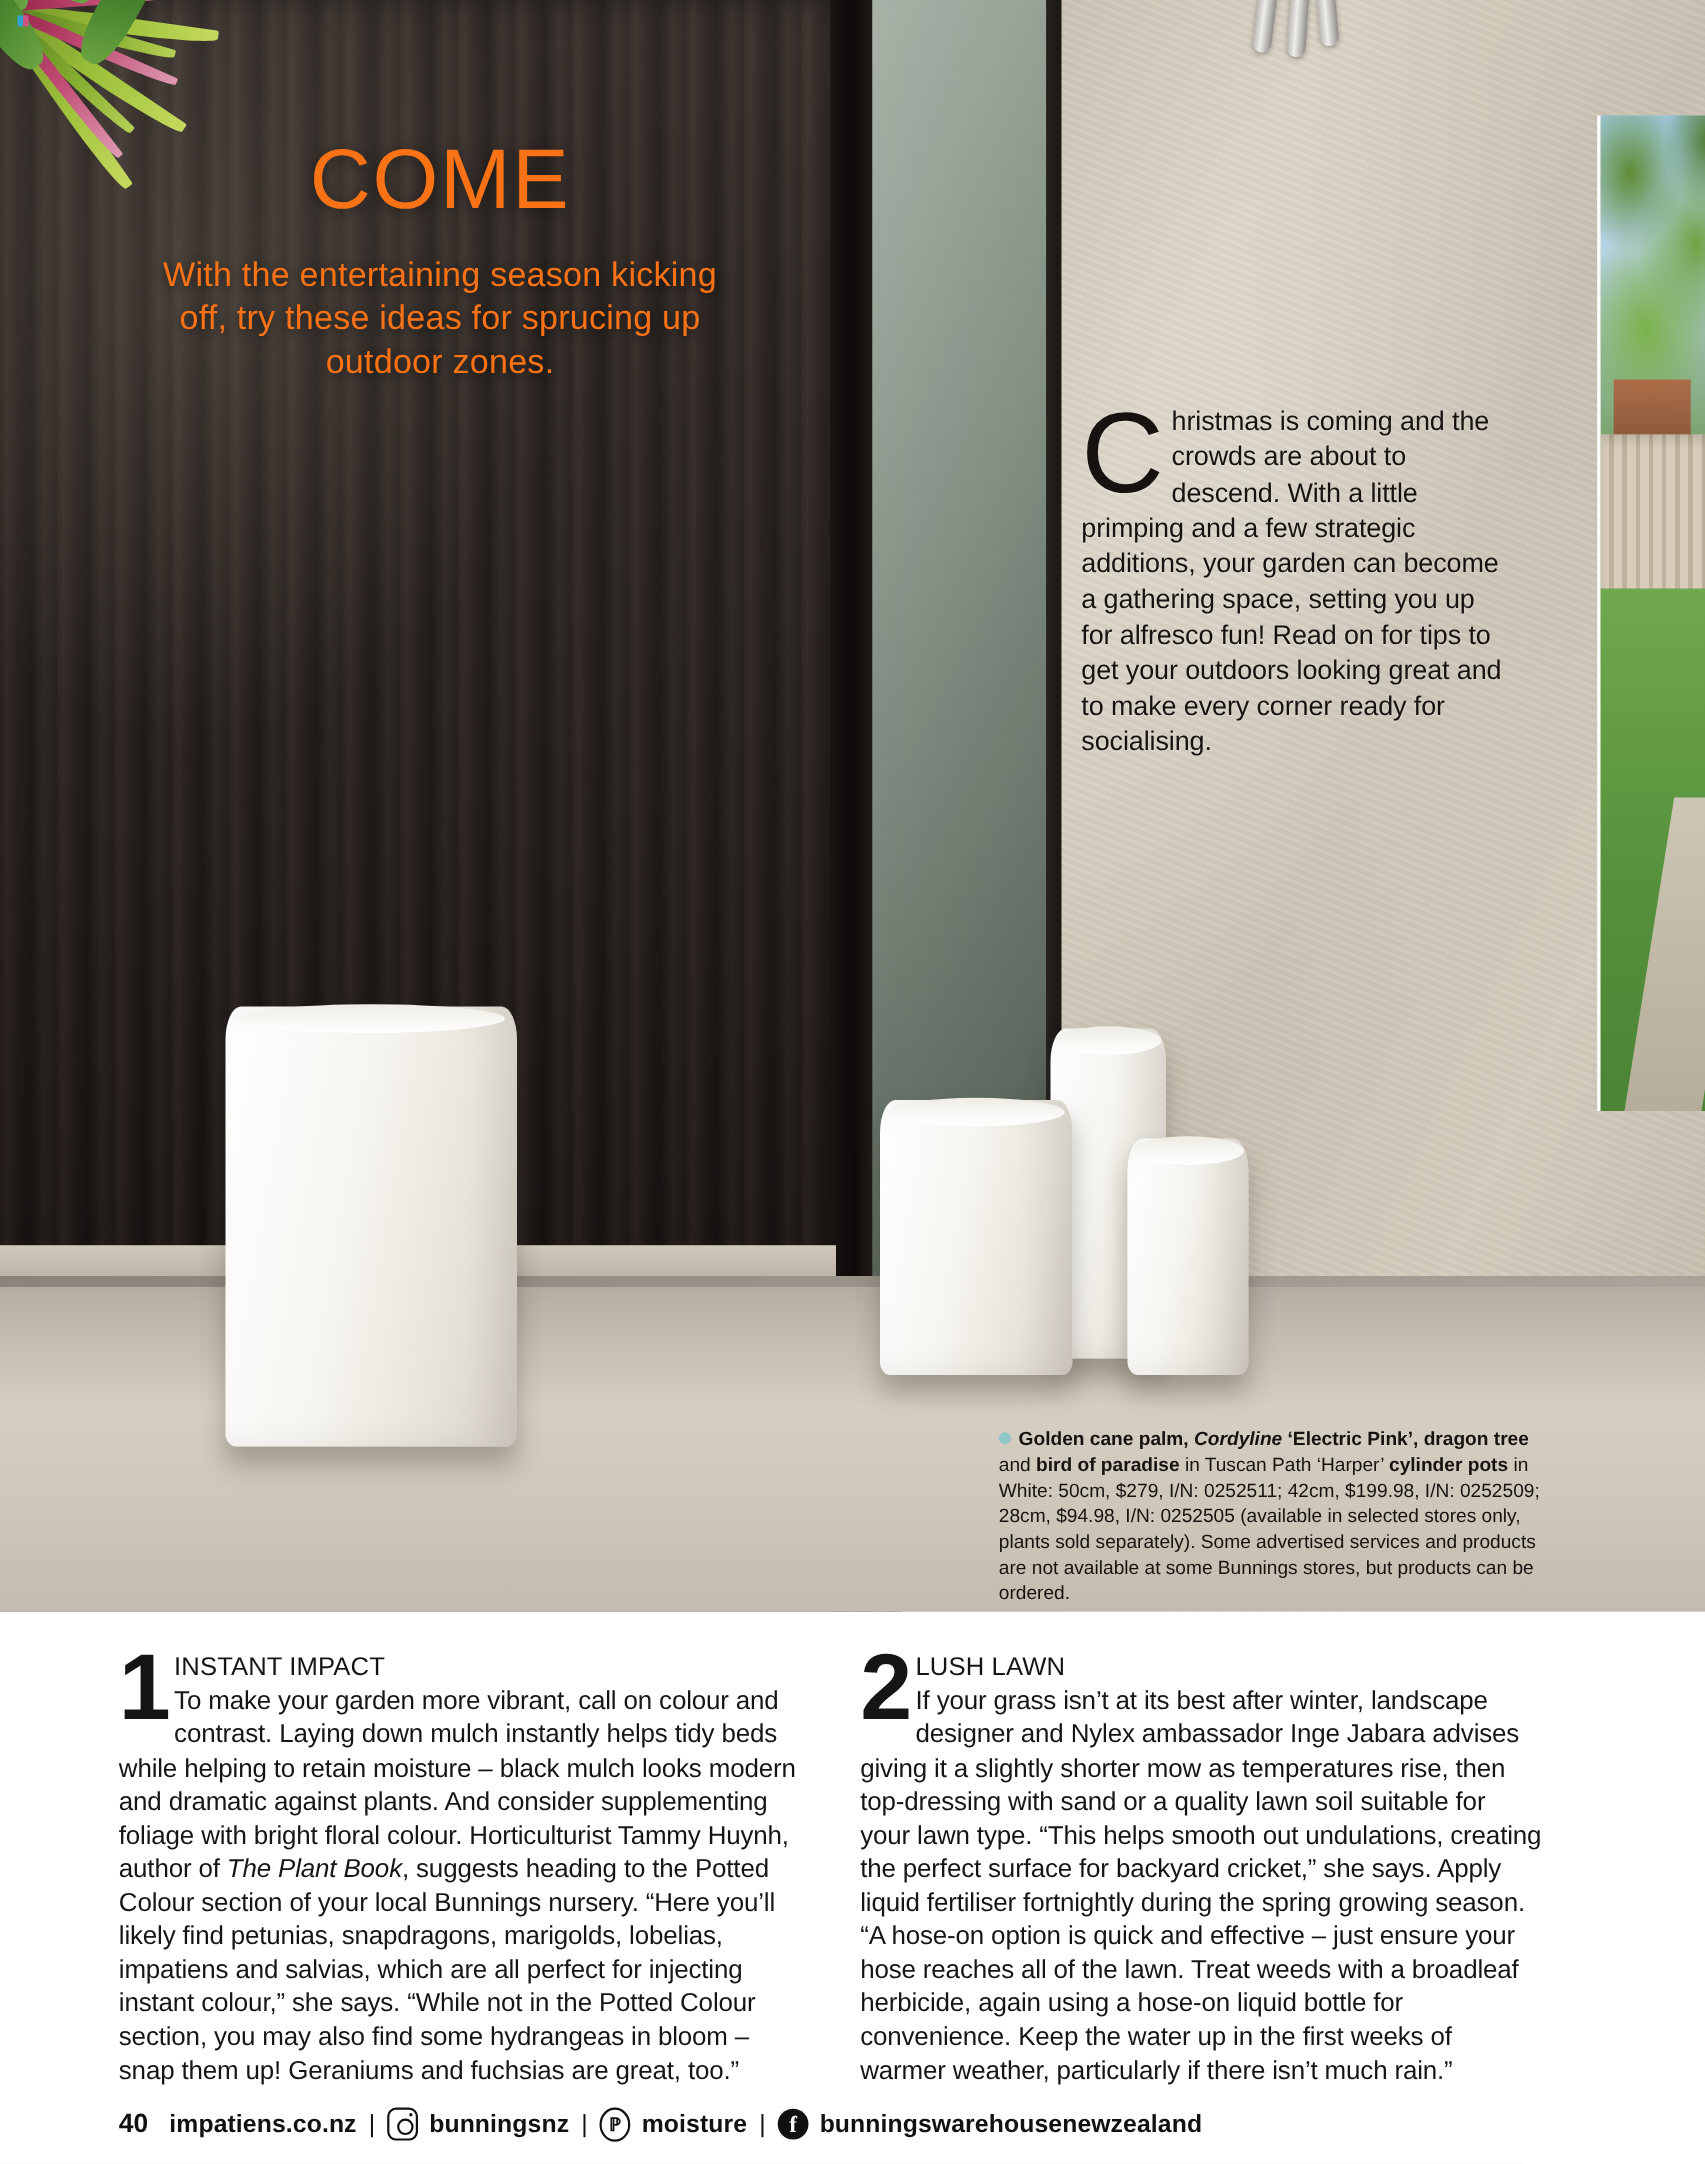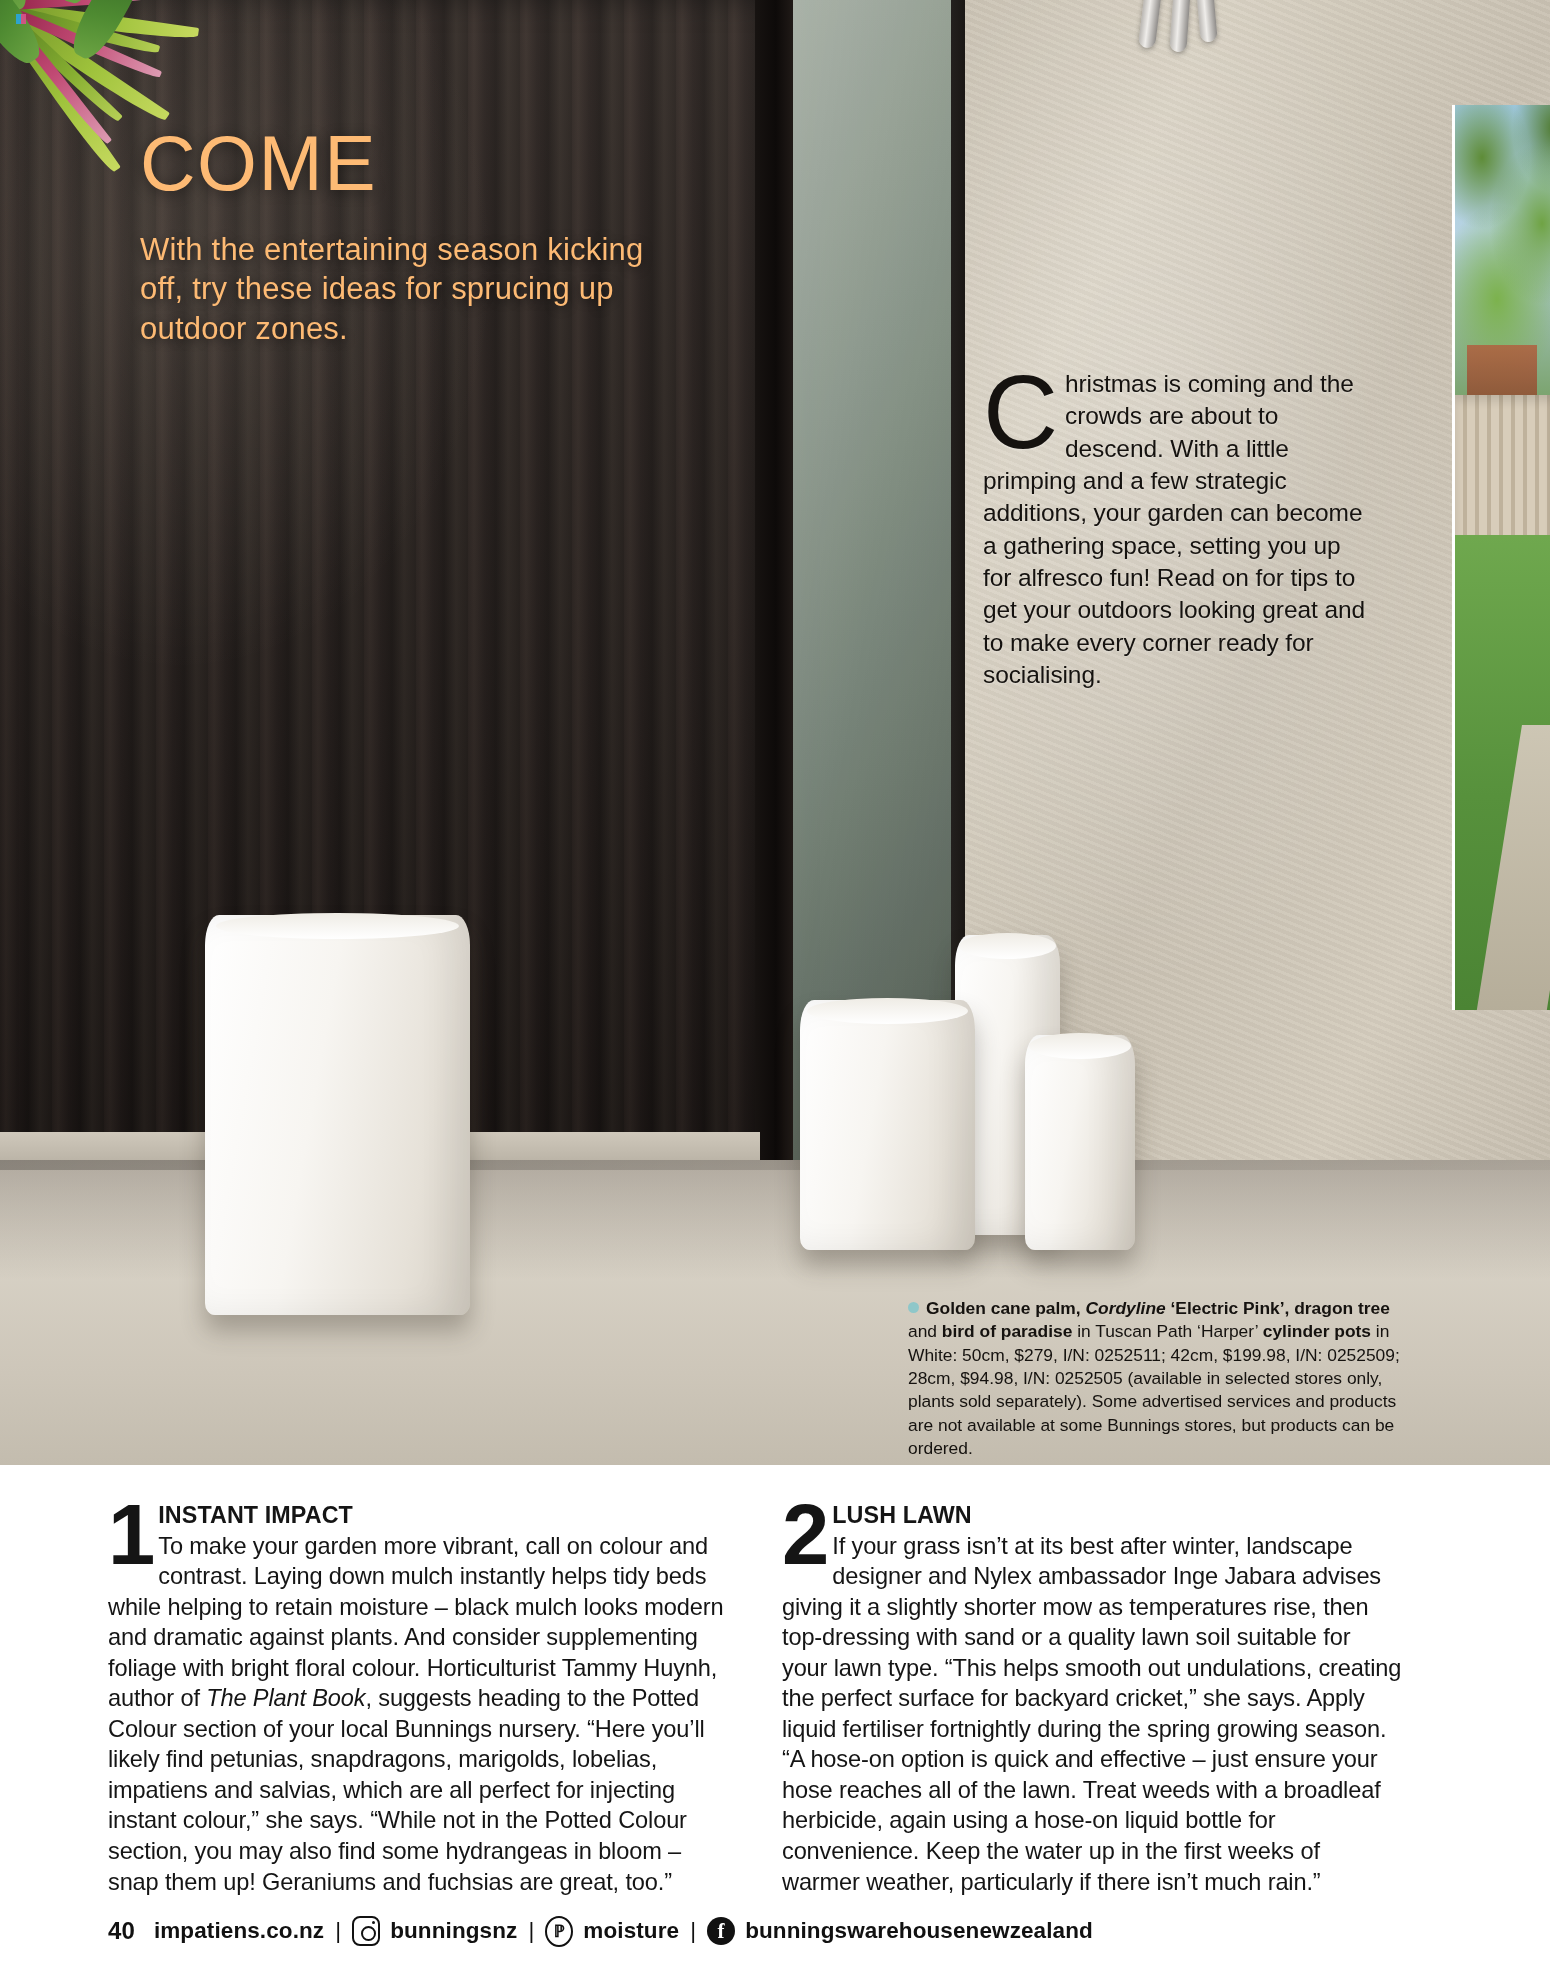--- a/index.html
+++ b/index.html
@@ -195,22 +195,22 @@
     width: 36px; height: 120px;
     border-radius: 50% 50% 40% 40%;
     background: linear-gradient(160deg,#2f5e22,#4e8a31 60%,#6ea644);
     transform-origin: 50% 100%;
   }
 
   
   .headline-block {
     position: absolute; left: 140px; top: 128px;
     width: 520px;
-    text-align: left;
-    color: #fdba74;
+    text-align: center;
+    color: #f97316;
   }
   .headline {
     font-size: 77px;
     line-height: .93;
     font-weight: 300;
     letter-spacing: 1.5px;
     margin: 0;
     text-shadow: 0 2px 14px rgba(0,0,0,.45);
   }
   .kicker {
@@ -287,21 +287,21 @@
   .col-right { left: 782px; }
   .numeral {
     float: left;
     font-size: 85px;
     line-height: .72;
     font-weight: 700;
     margin: 4px 6px 0 0;
     letter-spacing: -3px;
   }
   .subhead {
-    font-weight: 700;
+    font-weight: 400;
     font-size: 23.3px;
     letter-spacing: .1px;
   }
   .col em { font-style: italic; }
 
   
   .footer {
     position: absolute; left: 108px; bottom: 22px;
     display: flex; align-items: center;
     font-weight: 700;

